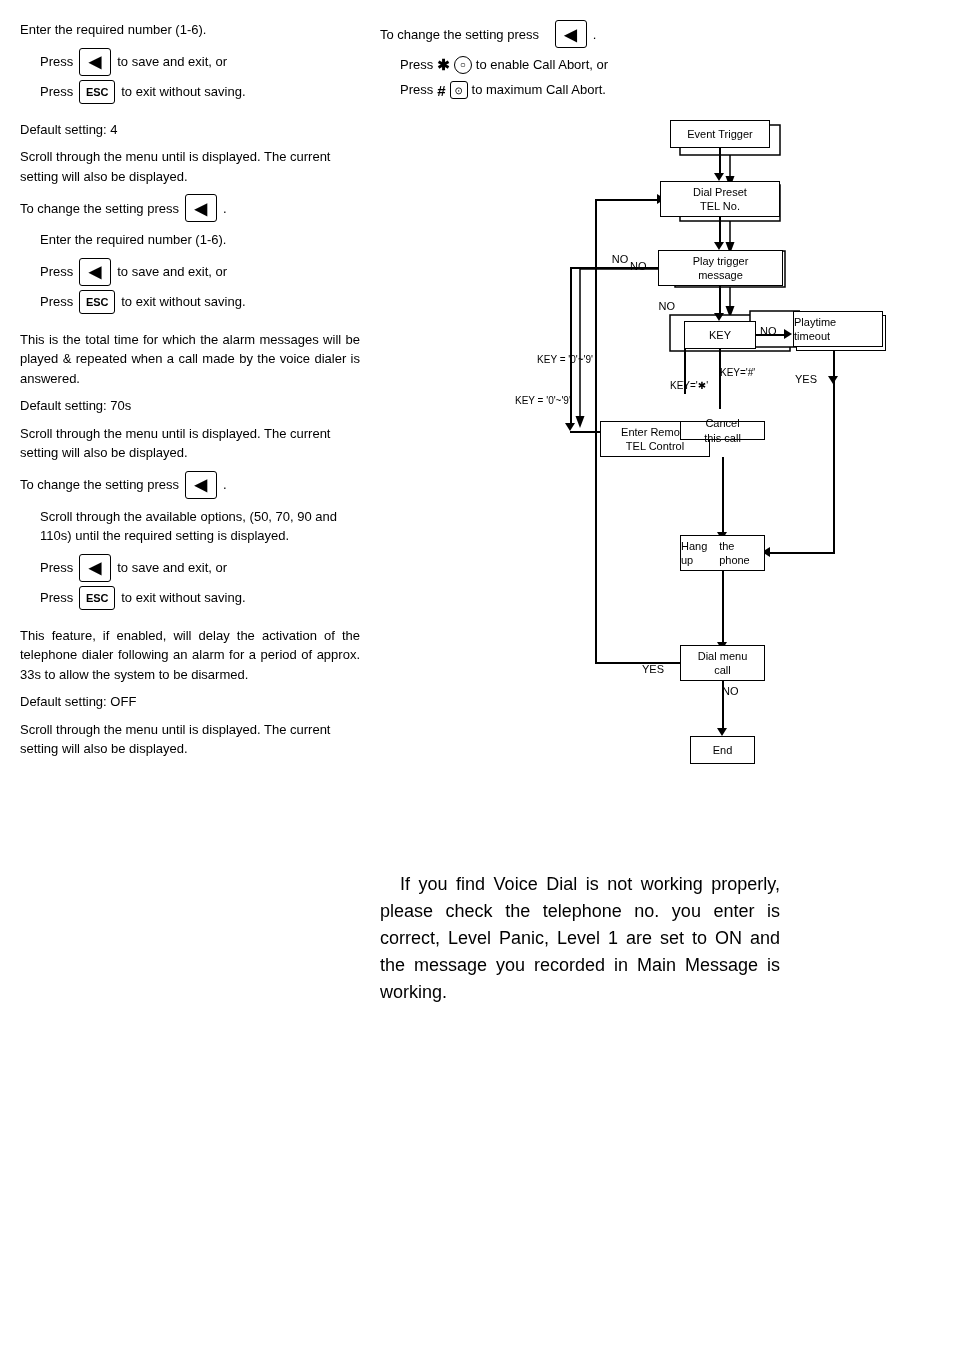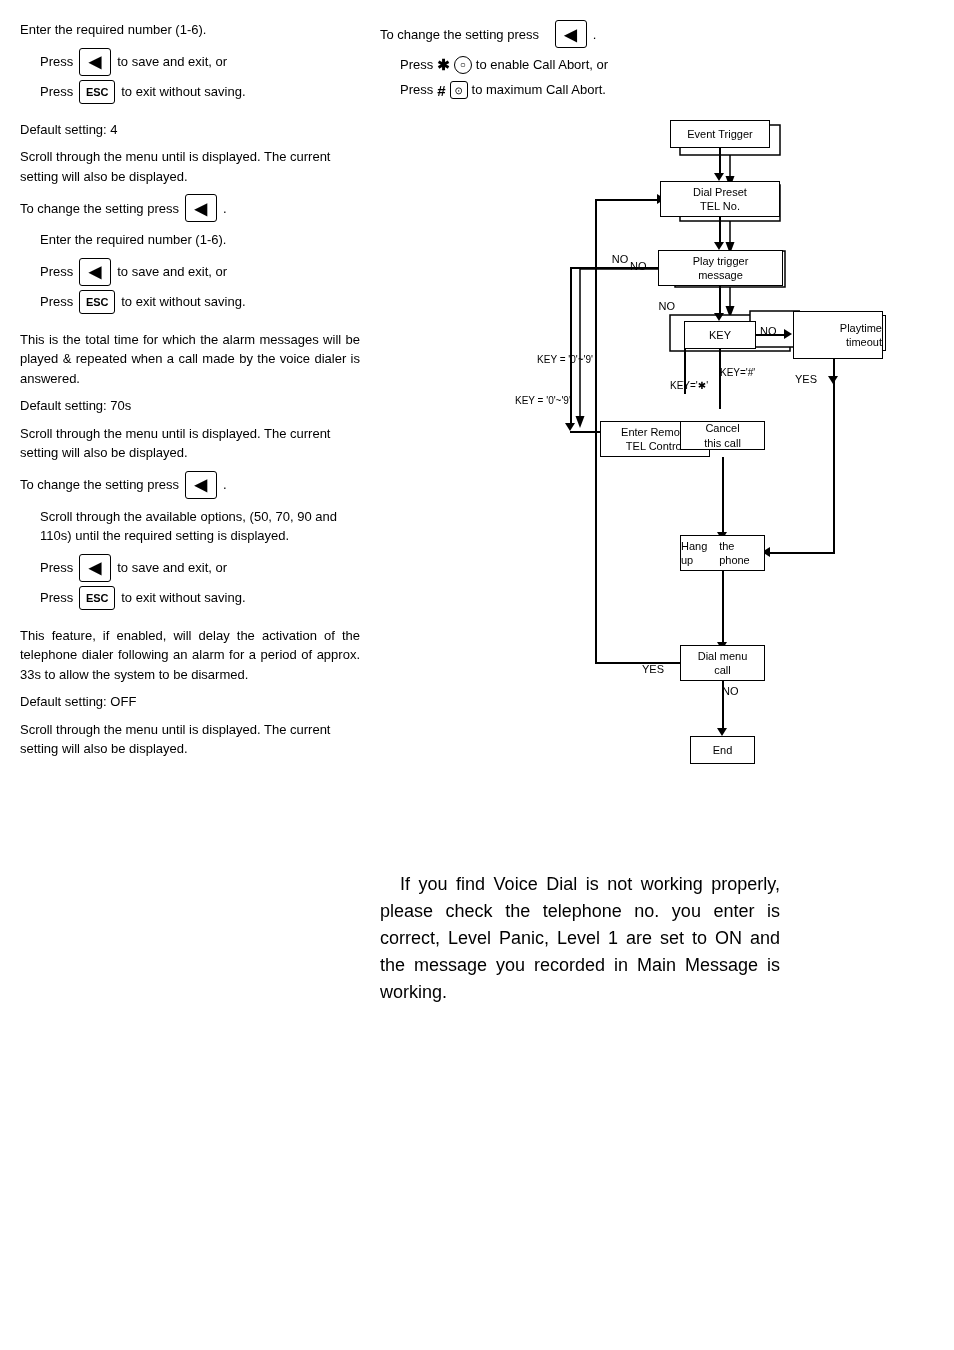--- a/index.html
+++ b/index.html
@@ -265,21 +265,21 @@
 
         <div style="position:absolute; left:380px; top:210px; font-size:11px; font-family:Arial; z-index:3;">NO</div>
 
         <div style="position:absolute; left:376px; top:219px; width:30px; height:2px; background:#000; z-index:1;"></div>
         <div style="position:absolute; left:404px; top:214px; width:0; height:0; border-top:5px solid transparent; border-bottom:5px solid transparent; border-left:8px solid #000;"></div>
 
         <div style="position:absolute; left:380px; top:200px; width:90px; height:36px; border:1.5px solid #000; display:flex; flex-direction:column; align-items:center; justify-content:center; font-size:11px; font-family:Arial; background:#fff; z-index:2; line-height:1.3; margin-left:36px;">
           
         </div>
 
-        <div style="position:absolute; left:413px; top:196px; width:90px; height:48px; border:1.5px solid #000; display:flex; flex-direction:column; align-items:flex-end; justify-content:center; font-size:11px; font-family:Arial; background:#fff; z-index:2; line-height:1.3;">
+        <div style="position:absolute; left:413px; top:196px; width:90px; height:36px; border:1.5px solid #000; display:flex; flex-direction:column; align-items:flex-start; justify-content:center; font-size:11px; font-family:Arial; background:#fff; z-index:2; line-height:1.3;">
           <span>Playtime</span>
           <span>timeout</span>
         </div>
 
         <div style="position:absolute; left:453px; top:234px; width:2px; height:30px; background:#000; z-index:1;"></div>
         <div style="position:absolute; left:415px; top:258px; font-size:11px; font-family:Arial; z-index:3;">YES</div>
         <div style="position:absolute; left:448px; top:261px; width:0; height:0; border-left:5px solid transparent; border-right:5px solid transparent; border-top:8px solid #000;"></div>
 
         <div style="position:absolute; left:340px; top:252px; font-size:10px; font-family:Arial; z-index:3;">KEY='#'</div>
 
@@ -292,21 +292,21 @@
         <div style="position:absolute; left:135px; top:280px; font-size:10px; font-family:Arial; z-index:3;">KEY = '0'~'9'</div>
 
         <div style="position:absolute; left:190px; top:316px; width:90px; height:2px; background:#000; z-index:1;"></div>
         <div style="position:absolute; left:277px; top:311px; width:0; height:0; border-top:5px solid transparent; border-bottom:5px solid transparent; border-left:8px solid #000;"></div>
 
         <div style="position:absolute; left:220px; top:306px; width:110px; height:36px; border:1.5px solid #000; display:flex; flex-direction:column; align-items:center; justify-content:center; font-size:11px; font-family:Arial; background:#fff; z-index:2; line-height:1.3;">
           <span>Enter Remote</span>
           <span>TEL Control</span>
         </div>
 
-        <div style="position:absolute; left:300px; top:306px; width:85px; height:29px; border:1.5px solid #000; display:flex; flex-direction:column; align-items:center; justify-content:center; font-size:11px; font-family:Arial; background:#fff; z-index:2; line-height:1.3;">
+        <div style="position:absolute; left:300px; top:306px; width:85px; height:19px; border:1.5px solid #000; display:flex; flex-direction:column; align-items:center; justify-content:center; font-size:11px; font-family:Arial; background:#fff; z-index:2; line-height:1.3;">
           <span>Cancel</span>
           <span>this call</span>
         </div>
 
         <div style="position:absolute; left:300px; top:420px; width:85px; height:36px; border:1.5px solid #000; display:flex; flex-direction:row; align-items:center; justify-content:center; font-size:11px; font-family:Arial; background:#fff; z-index:2; line-height:1.3;">
           <span>Hang up</span>
           <span>the phone</span>
         </div>
 
         <div style="position:absolute; left:342px; top:342px; width:2px; height:78px; background:#000; z-index:1;"></div>

